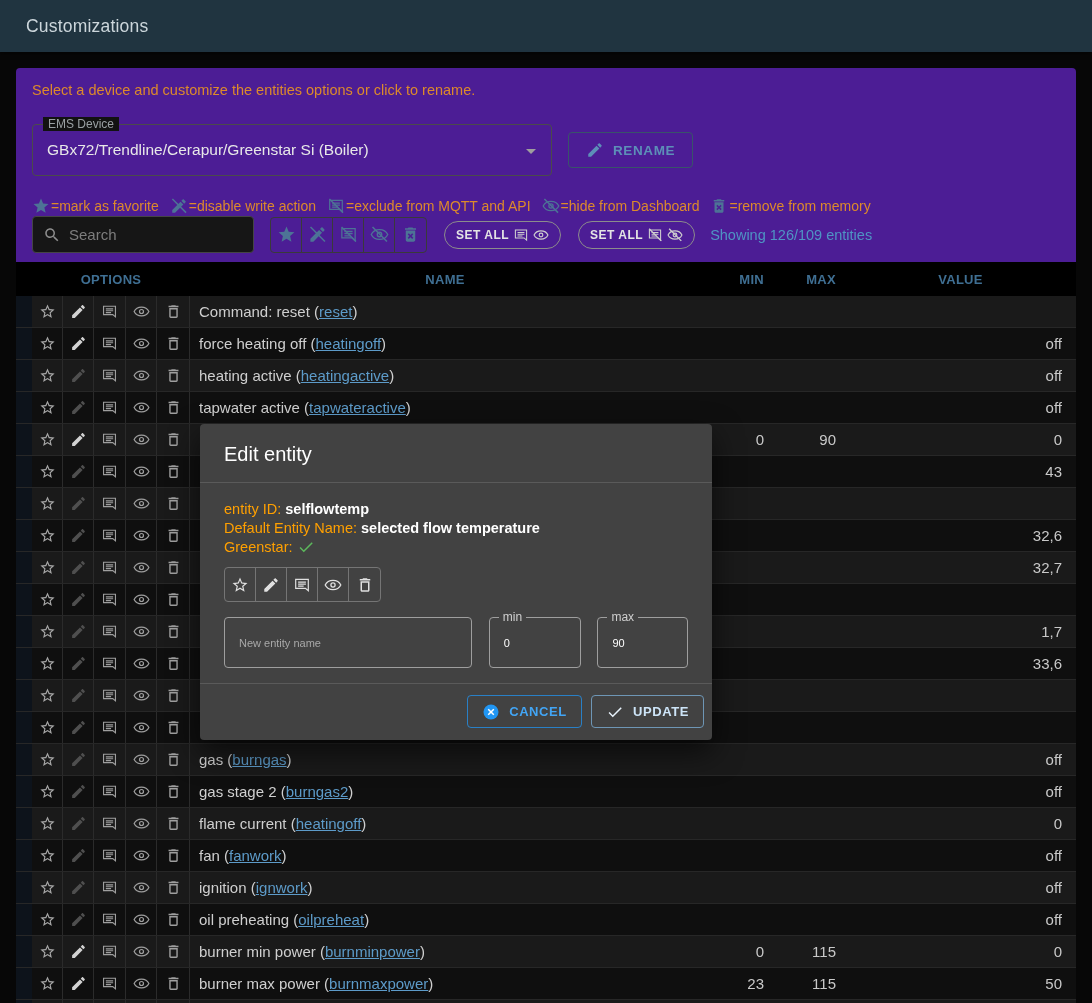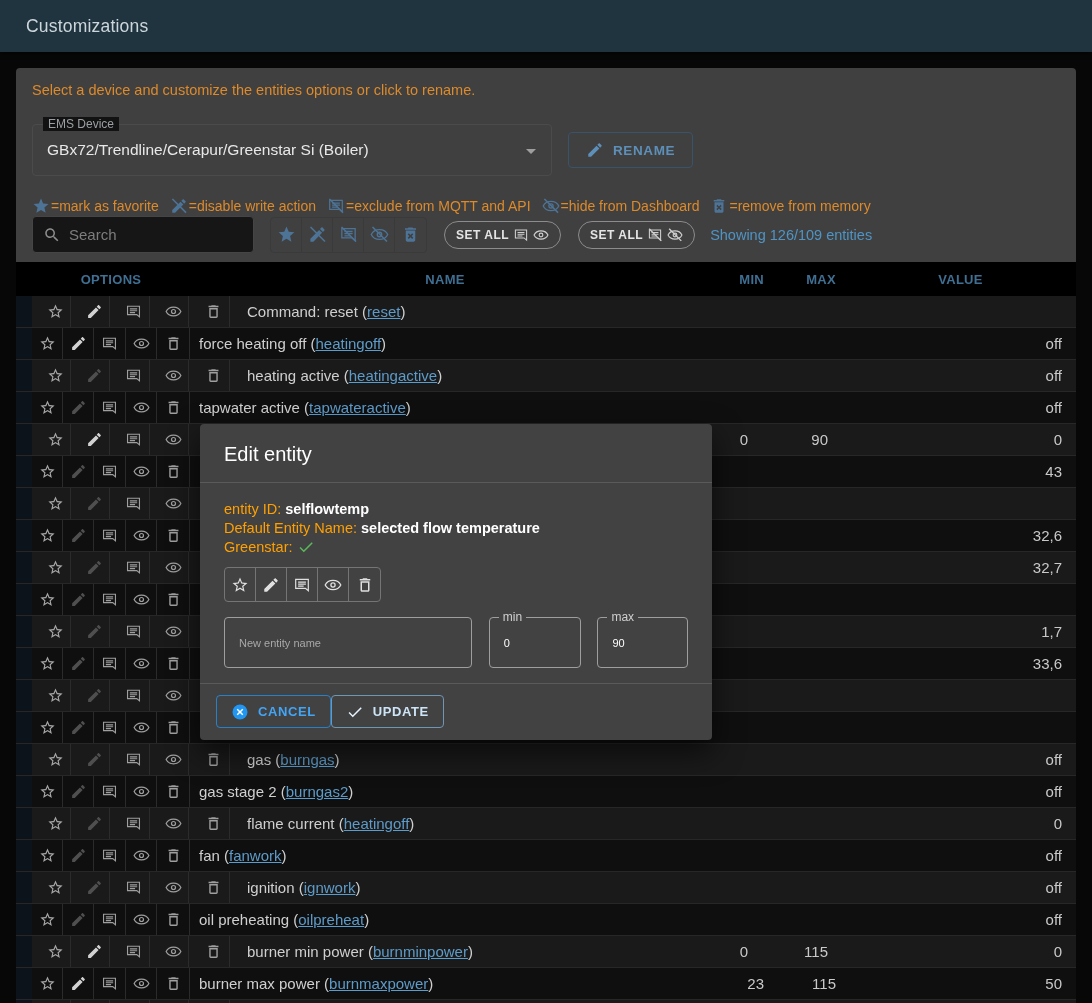--- a/index.html
+++ b/index.html
@@ -13,21 +13,21 @@
   
   .appbar {
     height:52px; background:#203440; display:flex; align-items:center;
     padding:0 26px; box-shadow:0 2px 4px rgba(0,0,0,.5);
   }
   .appbar .title { font-size:17.5px; font-weight:500; color:#ccd6db; letter-spacing:.2px; }
 
   
   .card {
     position:absolute; left:16px; top:68px; width:1060px; height:935px;
-    background:#404040; border-radius:4px 4px 0 0;
+    background:#4c1d95; border-radius:4px 4px 0 0;
   }
   .intro { position:absolute; left:16px; top:14px; font-size:14.5px; color:#dd8a2b; }
 
   .device-row { position:absolute; left:16px; top:56px; display:flex; align-items:center; }
   .select {
     position:relative; width:520px; height:52px; border:1px solid #4b4b4b; border-radius:4px;
     display:flex; align-items:center; padding:0 40px 0 14px; cursor:pointer;
   }
   .select-label {
     position:absolute; top:-8px; left:10px; font-size:12px; color:#9aa0a3;
@@ -84,21 +84,21 @@
     grid-template-columns:16px 31px 31px 32px 31px 33px 1fr 70px 75px 231px;
     align-items:center;
   }
   .thead { height:34px; background:#000; color:#3f6f93; font-size:13px; font-weight:700; letter-spacing:.3px; }
   .thead .h-options { grid-column:2 / 7; text-align:center; }
   .thead .h-name { grid-column:7; text-align:center; }
   .thead .h-min { grid-column:8; text-align:right; padding-right:6px; }
   .thead .h-max { grid-column:9; text-align:right; padding-right:9px; }
   .thead .h-value { grid-column:10; text-align:center; }
   .trow { height:32px; border-bottom:1px solid #272727; }
-  .trow.odd  { background:#1a1a1a;gap:8px; }
+  .trow.odd  { background:#1a1a1a; }
   .trow.even { background:#0f0f0f; }
   .cell-strip { height:100%; background:#0d131b; }
   .icell {
     height:100%; display:flex; align-items:center; justify-content:center;
     border-right:1px solid #2b2b2b; cursor:pointer;
   }
   .icell .icon { width:17px; height:17px; }
   .ic-star { color:#a8a8a8; }
   .ic-edit.bright { color:#d2d2d2; }
   .ic-edit.dim { color:#4f4f4f; }
@@ -138,21 +138,21 @@
     font-family:inherit; font-size:11px; font-weight:500; color:#fff; padding:0 14px;
   }
   .outlined-input input::placeholder { color:#a8a8a8; font-weight:400; }
   .outlined-input.name-w { width:249px; }
   .outlined-input.min-w { width:93px; margin-left:1px; }
   .outlined-input.max-w { width:91px; }
   .float-label {
     position:absolute; top:-8px; left:9px; font-size:12px; color:#cfcfcf;
     background:#424242; padding:0 4px;
   }
-  .dlg-footer { padding:11px 8px 12px 16px; display:flex; justify-content:flex-start; }
+  .dlg-footer { padding:11px 8px 12px 16px; display:flex; justify-content:flex-end; gap:9px; }
   .dlg-btn {
     height:33px; padding:0 14px; border-radius:4px; background:transparent;
     display:flex; align-items:center; gap:9px; cursor:pointer;
     font-family:inherit; font-size:13px; font-weight:700; letter-spacing:.6px;
   }
   .dlg-btn .icon { width:18px; height:18px; }
   .dlg-btn.cancel { border:1px solid rgba(33,150,243,.75); color:#42a5f5; }
   .dlg-btn.update { border:1px solid #6e96b5; color:#cde4f7; }
   .dlg-btn.update .icon { color:#e8f2fb; }
 </style>

